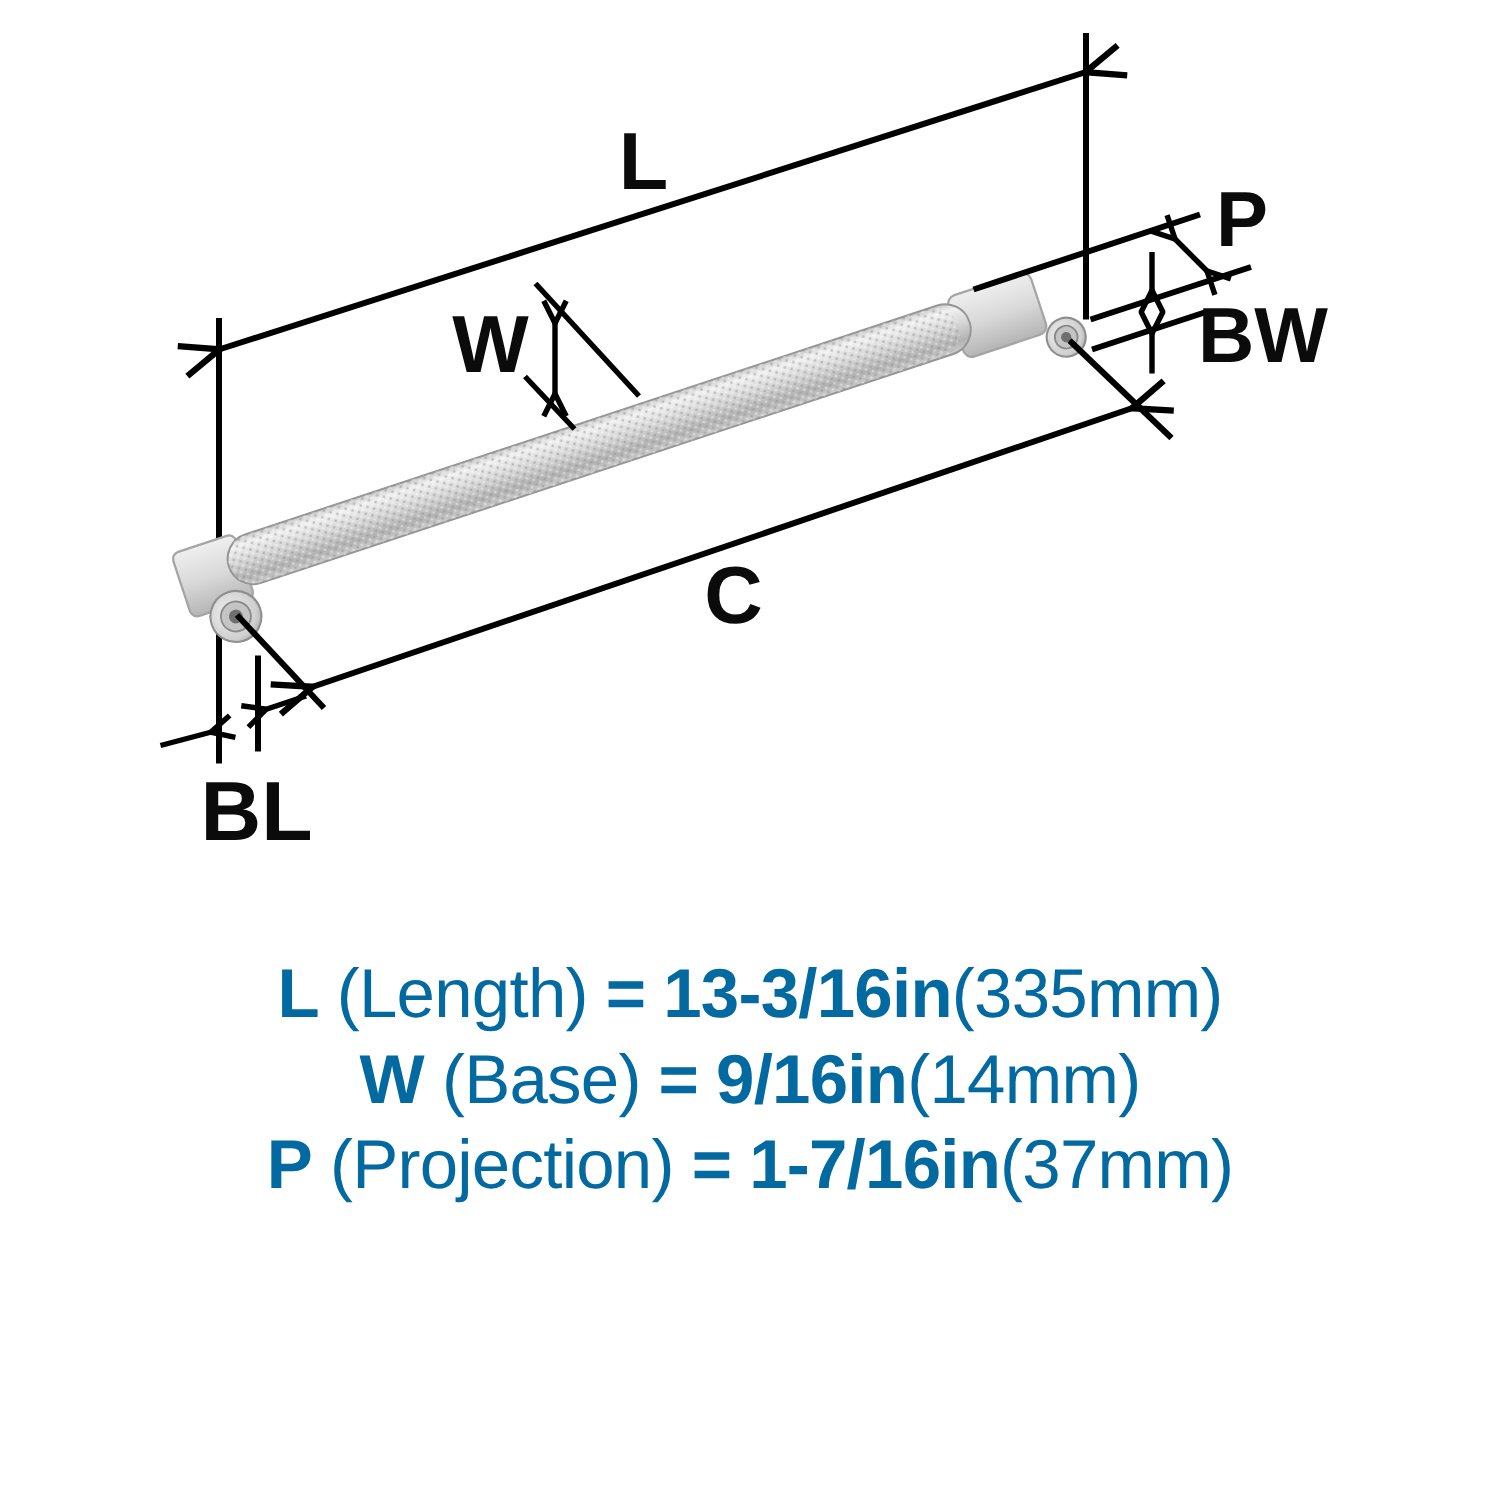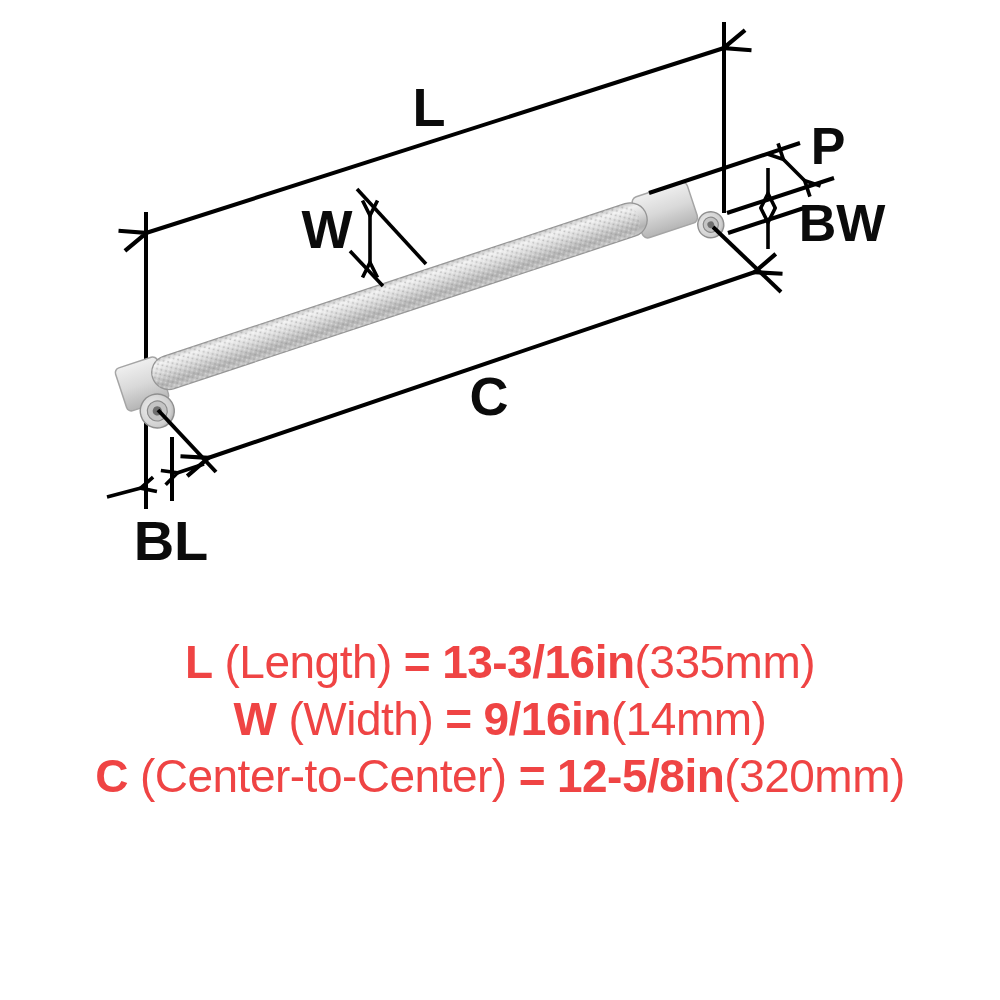--- a/index.html
+++ b/index.html
@@ -26,21 +26,21 @@
     font-family: "Liberation Sans", sans-serif;
     font-weight: 700;
     fill: #0b0b0b;
   }
   .specs {
     position: absolute;
     left: 0;
     top: 634px;
     width: 1000px;
     text-align: center;
-    color: #ef4444;
+    color: #0369a1;
   }
   .spec-row {
     font-size: 46px;
     line-height: 57px;
     white-space: nowrap;
     letter-spacing: -0.5px;
   }
   .spec-row span { display: inline; }
   .b { font-weight: 700; }
   .nm { font-weight: 400; margin: 0 0.26em; }
@@ -135,17 +135,17 @@
       <text class="dim-label" x="327" y="248" font-size="54">W</text>
       <text class="dim-label" x="828" y="164" font-size="52">P</text>
       <text class="dim-label" x="842" y="241" font-size="52">BW</text>
       <text class="dim-label" x="489" y="415" font-size="54">C</text>
       <text class="dim-label" x="171" y="560" font-size="56">BL</text>
     </g>
   </svg>
 
   <div class="specs">
     <div class="spec-row"><span class="b">L</span><span class="nm">(Length)</span><span class="b eq">=</span><span class="b">13-3/16in</span><span class="mm">(335mm)</span></div>
-    <div class="spec-row"><span class="b">W</span><span class="nm">(Width)</span><span class="b eq">=</span><span class="b">9/16in</span><span class="mm">(14mm)</span></div>
-    <div class="spec-row"><span class="b">C</span><span class="nm">(Center-to-Center)</span><span class="b eq">=</span><span class="b">12-5/8in</span><span class="mm">(320mm)</span></div>
+    <div class="spec-row"><span class="b">W</span><span class="nm">(Base)</span><span class="b eq">=</span><span class="b">9/16in</span><span class="mm">(14mm)</span></div>
+    <div class="spec-row"><span class="b">P</span><span class="nm">(Projection)</span><span class="b eq">=</span><span class="b">1-7/16in</span><span class="mm">(37mm)</span></div>
   </div>
 
 </div>
 
 </body></html>

